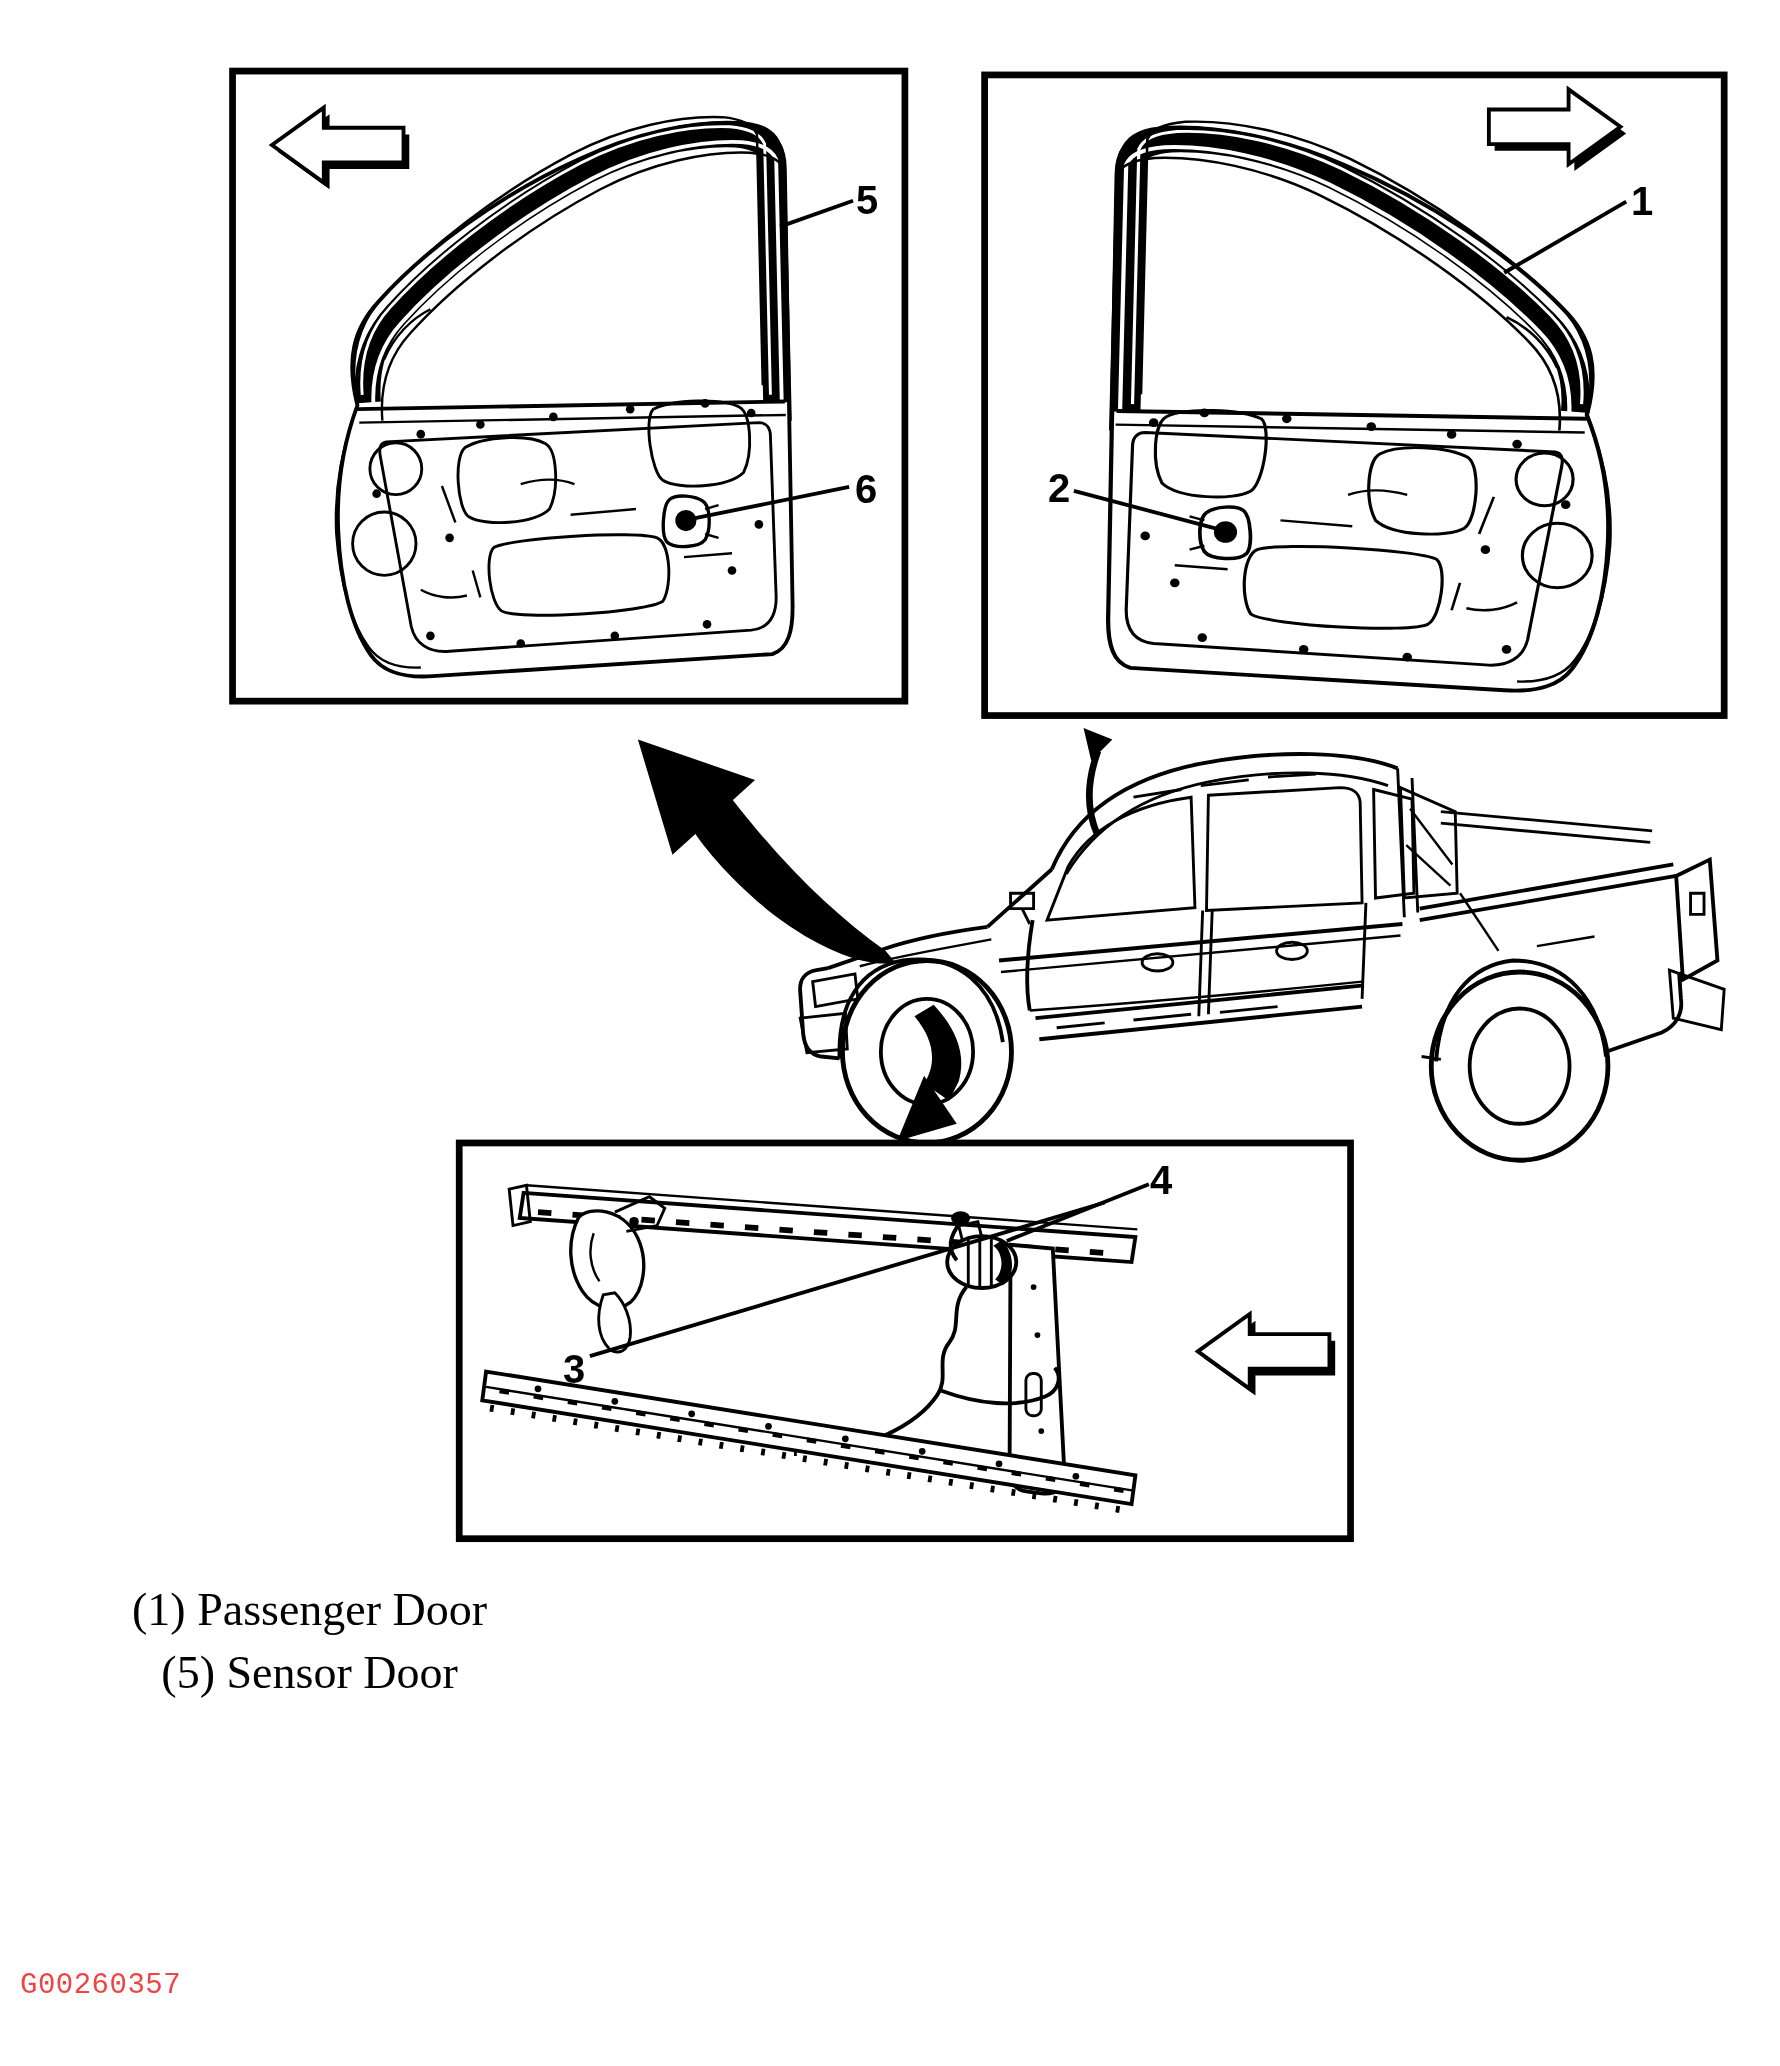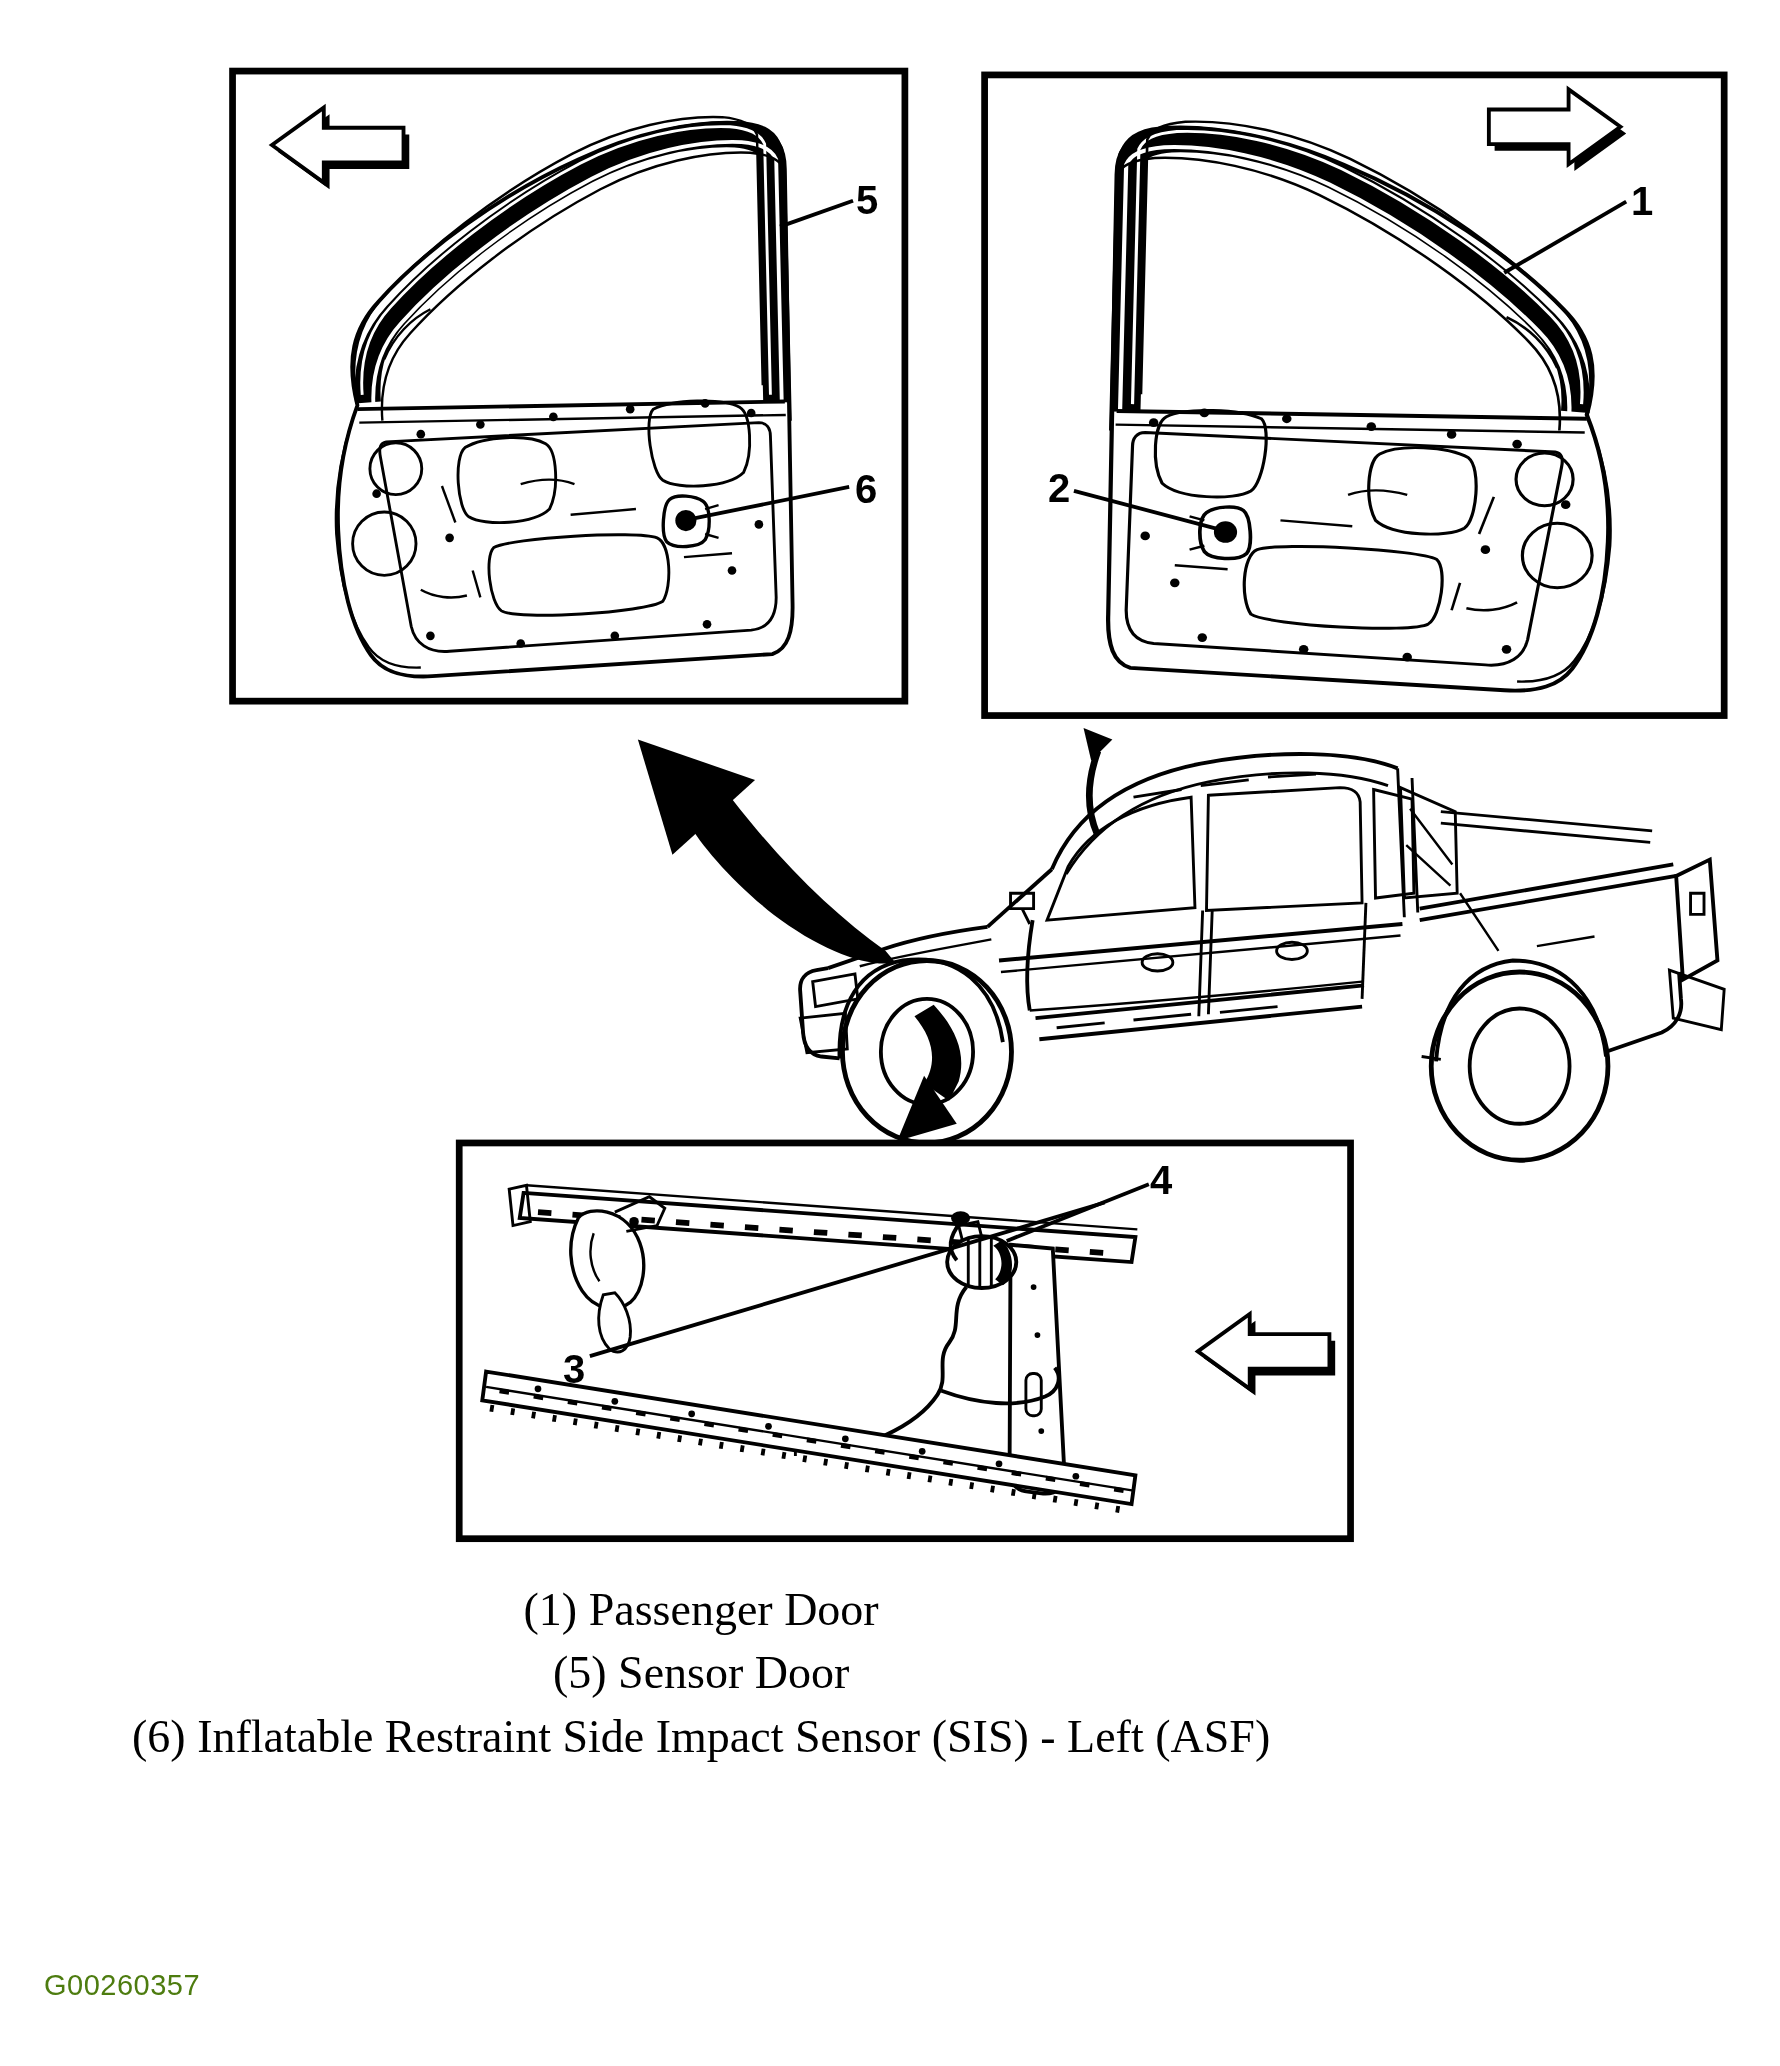--- a/index.html
+++ b/index.html
@@ -28,24 +28,24 @@
   .legend-item{
     font-size:46px;
     line-height:46px;
     margin-bottom:17.3px;
     white-space:nowrap;
     text-align:center;
   }
   .legend-item .num{margin-right:11.5px;}
   .figure-id{
     position:absolute;
-    left:44px;top:1969px;
-    font-family:Liberation Sans, sans-serif;
+    left:20px;top:1969px;
+    font-family:Liberation Mono, monospace;
     font-size:29px;
-    color:#4d7c0f;
+    color:#ef4444;
     letter-spacing:0.5px;
   }
 </style>
 </head>
 <body>
 
 <div class="stage">
 
   <svg class="art" width="1780" height="2066" viewBox="0 0 1853 2151">
     <defs>
@@ -287,21 +287,18 @@
   <span class="callout" style="left:867px;top:200px">5</span>
   <span class="callout" style="left:866px;top:489px">6</span>
 
   <div class="legend">
     <div class="legend-item">
       <span class="num">(1)</span><span class="lbl">Passenger Door</span>
     </div>
     <div class="legend-item">
       <span class="num">(5)</span><span class="lbl">Sensor Door</span>
     </div>
-    <div class="legend-item">
-      <span class="num">(6)</span><span class="lbl">Inflatable Restraint Side Impact Sensor (SIS) - Left (ASF)</span>
-    </div>
   </div>
 
   <span class="figure-id">G00260357</span>
 
 </div>
 
 
 </body></html>

